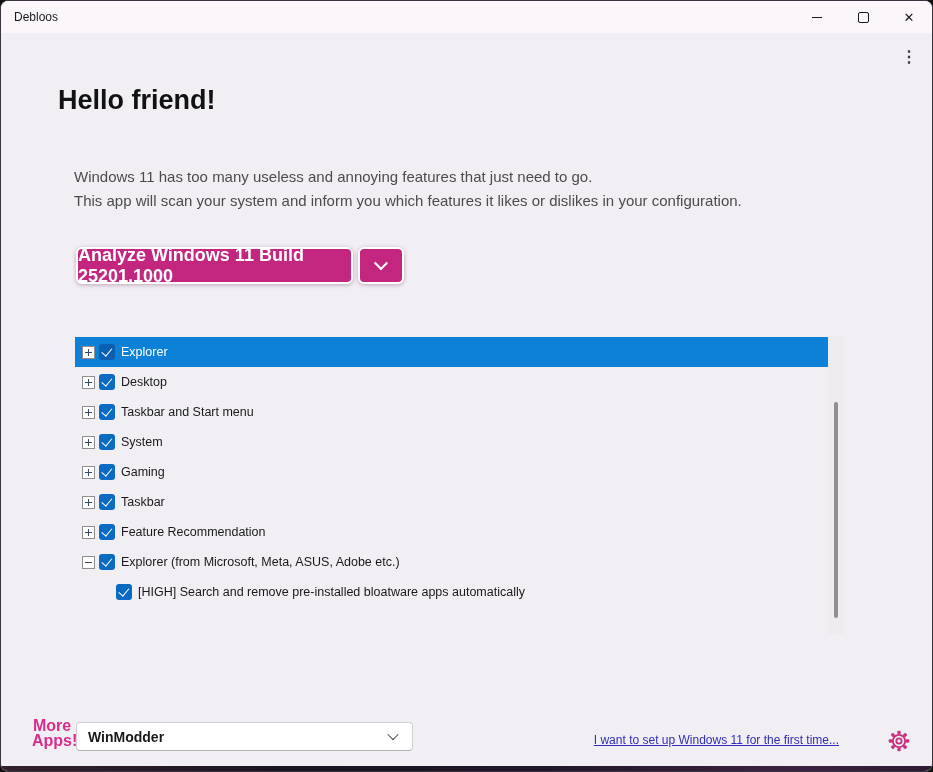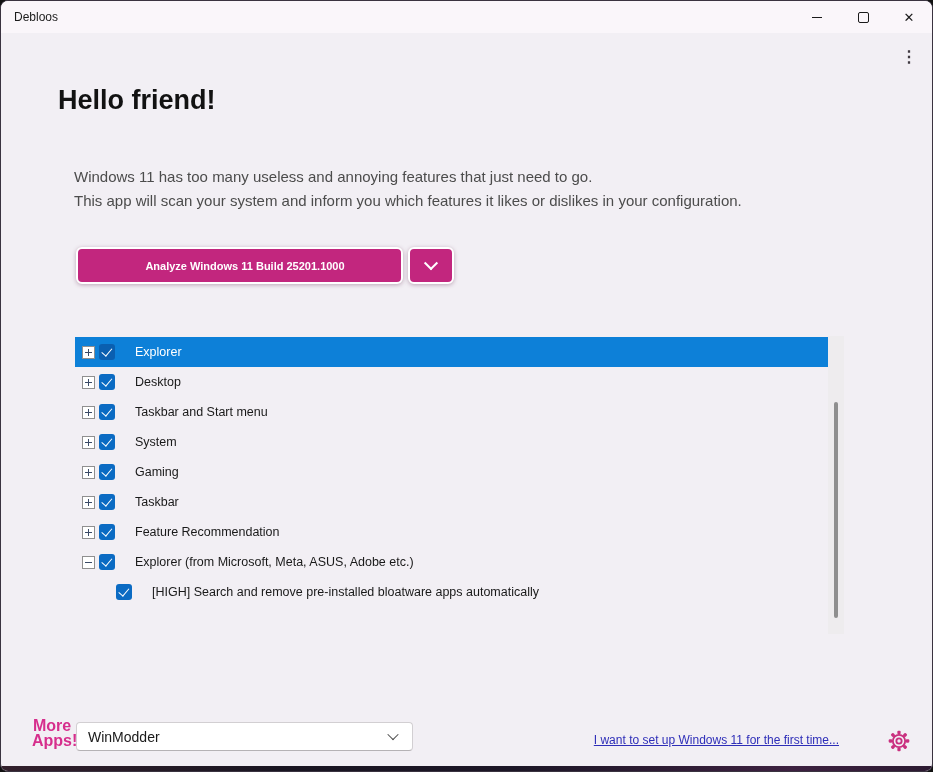--- a/index.html
+++ b/index.html
@@ -49,21 +49,21 @@
     font-size:15px; color:#4c4c4c; line-height:23.5px;margin-top:20px;
   }
 
   
   .split-button { position:absolute; left:75px; top:246px; display:flex; gap:5px; }
   .btn {
     background:#c2267e; border:2px solid #ffffff; border-radius:6px;
     box-shadow:0 1px 4px rgba(90,30,70,.35);
     display:flex; align-items:center; justify-content:center; cursor:pointer;
   }
-  .btn-main { width:327px; height:37px; color:#fff; font-size:11px; font-weight:700;padding-left:11px; }
+  .btn-main { width:277px; height:37px; color:#fff; font-size:18px; font-weight:700; }
   .btn-drop { width:46px; height:37px; }
   .chev-down-white {
     width:10px; height:10px; border-right:2px solid #fff; border-bottom:2px solid #fff;
     transform:rotate(45deg) translate(-2px,-2px);
   }
 
   
   .tree { position:absolute; left:74px; top:336px; width:753px; }
   .tree-row {
     height:30px; display:flex; align-items:center;
@@ -84,21 +84,21 @@
     width:16px; height:16px; margin-left:4px; flex:0 0 16px;
     background:#0b6bc3; border-radius:3px; position:relative;
   }
   .tree-row.selected .checkbox { background:#0a5fb0; }
   .checkbox::after {
     content:""; position:absolute; left:4.5px; top:2px;
     width:5px; height:8.5px;
     border-right:1.6px solid #fff; border-bottom:1.6px solid #fff;
     transform:rotate(40deg);
   }
-  .tree-label { margin-left:20px; white-space:nowrap; }
+  .tree-label { margin-left:6px; white-space:nowrap; }
   .tree-row.child .checkbox { margin-left:41px; }
 
   
   .scroll-track {
     position:absolute; left:827px; top:335px; width:16px; height:298px;
     background:#eeecee;
   }
   .scroll-thumb {
     position:absolute; left:6px; top:66px; width:4px; height:216px;
     background:#8f8f8f; border-radius:2px;
@@ -108,21 +108,21 @@
   .more-apps {
     position:absolute; left:31px; top:717px; width:40px;
     font-size:16px; font-weight:700; color:#d62e8c;
     line-height:15px; text-align:center;
   }
   .combo {
     position:absolute; left:75px; top:721px; width:337px; height:29px;
     background:#ffffff; border:1px solid #d2cfd2; border-bottom-color:#b5b2b5;
     border-radius:4px; display:flex; align-items:center;
   }
-  .combo-value { margin-left:11px; font-size:14px; color:#191919; }
+  .combo-value { margin-left:11px; font-size:14px; color:#191919;font-weight:bold; }
   .combo-chev {
     position:absolute; right:15px; top:9px;
     width:8px; height:8px; border-right:1.4px solid #4a4a4a; border-bottom:1.4px solid #4a4a4a;
     transform:rotate(45deg) translate(-1px,-1px);
   }
   .setup-link {
     position:absolute; right:93px; top:732px;
     font-size:12px; color:#2e2eb8; text-decoration:underline; cursor:pointer;
     white-space:nowrap;
     padding-left:24px;

